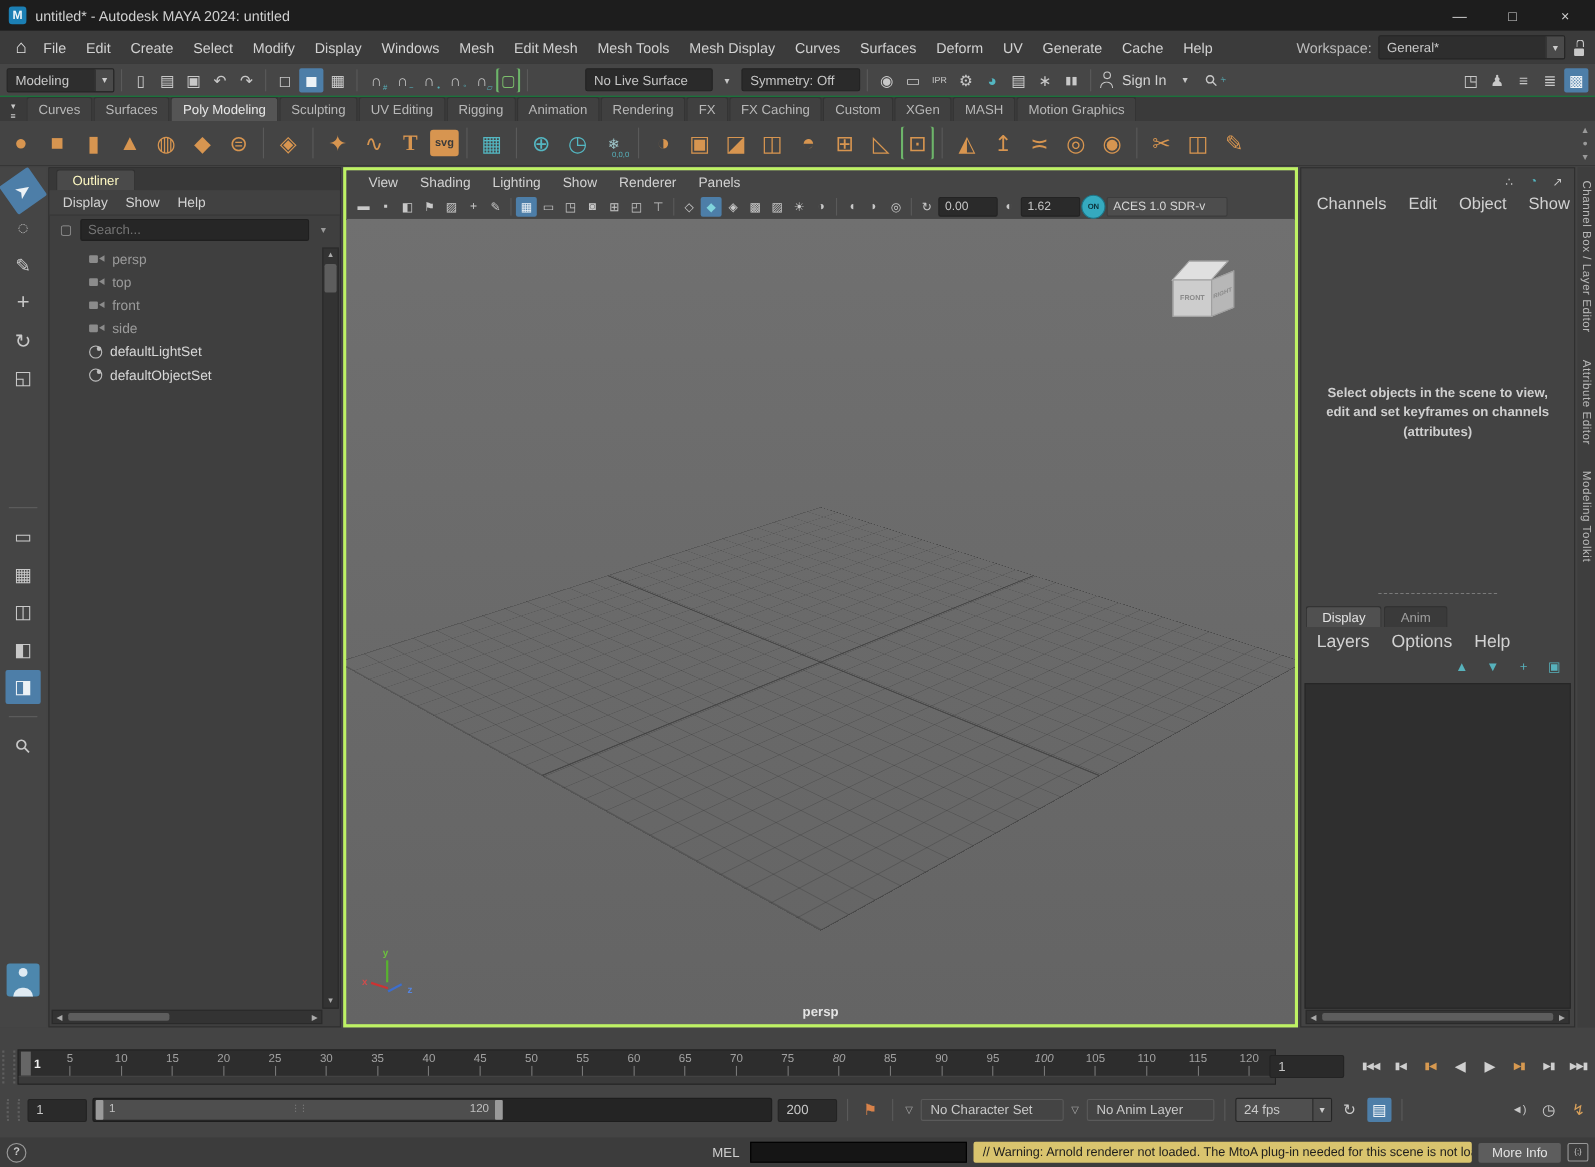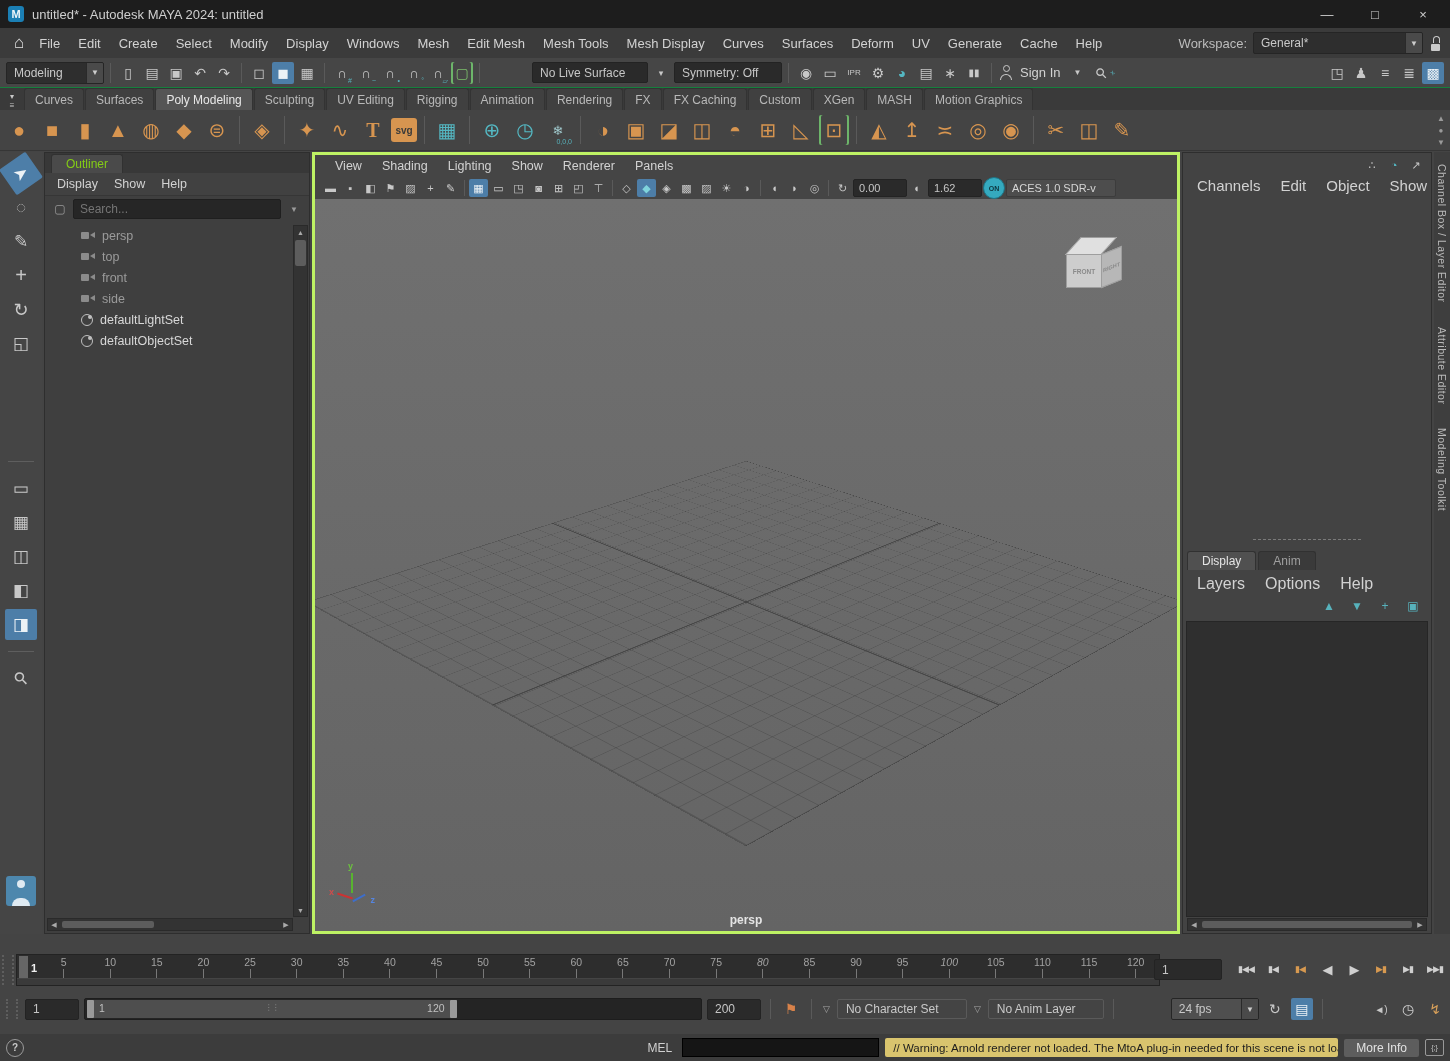--- a/index.html
+++ b/index.html
@@ -61,21 +61,21 @@
   .toolbox{position:absolute;left:0;top:0;width:42px;height:100%;background:#454545;display:flex;flex-direction:column;align-items:center;padding-top:6px;gap:3px;box-sizing:border-box}
   .toolbox .icon{width:32px;height:31px;font-size:17px}
   .tb-div{width:26px;border-top:1px solid #5e5e5e;margin:8px 0;flex:none}
   .tb-gap{height:88px;flex:none}
   .avatar{margin-top:auto;margin-bottom:28px;width:30px;height:30px;border-radius:3px;background:#4d87ad;position:relative;overflow:hidden;flex:none}
   .avatar::before{content:"";position:absolute;top:4px;left:11px;width:8px;height:8px;border-radius:50%;background:#dfeaf2}
   .avatar::after{content:"";position:absolute;bottom:-4px;left:6px;width:18px;height:12px;border-radius:8px 8px 0 0;background:#dfeaf2}
   
   .outliner{position:absolute;left:44px;top:0;width:266px;height:100%;background:#3f3f3f;border:1px solid #2e2e2e;box-sizing:border-box}
   .o-tabrow{height:20px;background:#383838;display:flex;align-items:flex-end;padding-left:6px}
-  .o-tab{background:#4a4a4a;color:#84cc16;font-size:12px;padding:2px 14px;border-radius:3px 3px 0 0;border:1px solid #313131;border-bottom:none}
+  .o-tab{background:#4a4a4a;color:#fef9c3;font-size:12px;padding:2px 14px;border-radius:3px 3px 0 0;border:1px solid #313131;border-bottom:none}
   .o-menu{height:22px;display:flex;align-items:center;padding:0 4px;background:#414141;border-bottom:1px solid #363636}
   .o-menu .titem{padding:0 8px;font-size:12.5px}
   .o-search{height:26px;display:flex;align-items:center;gap:4px;padding:0 6px}
   .o-search .icon{width:18px;height:18px;font-size:12px;color:#9a9a9a}
   .o-search input{flex:1;background:#262626;border:1px solid #1f1f1f;border-radius:2px;height:18px;color:#bbb;font-size:12px;padding:0 6px;font-family:"Liberation Sans",sans-serif;outline:none}
   .o-list{position:absolute;top:72px;left:2px;right:16px;bottom:16px}
   .o-item{height:21px;display:flex;align-items:center;gap:7px;padding-left:34px;font-size:12.5px;color:#d8d8d8}
   .o-item.dim{color:#9b9b9b}
   .o-item.dim .ic-camera{opacity:.55}
   .ic-camera{width:14px;height:9px;position:relative;flex:none}
@@ -488,20 +488,21 @@
           <span class="icon">∴</span>
           <span class="icon" style="color: rgb(84, 183, 194);">◔</span>
           <span class="icon">↗</span>
         </div>
       <div class="cb-menu" id="cb-menu">
           <span class="titem">Channels</span>
           <span class="titem">Edit</span>
           <span class="titem">Object</span>
           <span class="titem">Show</span>
         </div>
+      <div class="cb-message">Select objects in the scene to view, edit and set keyframes on channels (attributes)</div>
       <div class="cb-dashed"></div>
       <div class="layer-tabs" id="layer-tabs">
           <span class="titem active">Display</span>
           <span class="titem">Anim</span>
         </div>
       <div class="layer-menu" id="layer-menu">
           <span class="titem">Layers</span>
           <span class="titem">Options</span>
           <span class="titem">Help</span>
         </div>
@@ -657,21 +658,21 @@
     <span id="range-seq" style="display:flex;align-items:center;gap:5px;flex:1">
         <span class="field" style="width: 38px;">200</span>
         <span class="vsep"></span>
         <span class="icon" style="color: rgb(216, 130, 74);">⚑</span>
         <span class="vsep"></span>
         <span class="dsel-arrow">▽</span>
         <span class="dsel-box" style="width: 112px;">No Character Set</span>
         <span class="dsel-arrow">▽</span>
         <span class="dsel-box" style="width: 98px;">No Anim Layer</span>
         <span class="vsep"></span>
-        <span class="selectbox lite" style="width: 86px; margin-left: 48px;">
+        <span class="selectbox lite" style="width: 86px;">
           <span class="sel-val">24 fps</span>
           <span class="sel-arrow">▼</span>
         </span>
         <span class="icon">↻</span>
         <span class="icon active">▤</span>
         <span class="vsep"></span>
         <span class="spacer"></span>
         <span class="icon" style="font-size: 10px;">◄)</span>
         <span class="icon">◷</span>
         <span class="icon" style="color: rgb(216, 160, 90);">↯</span>

